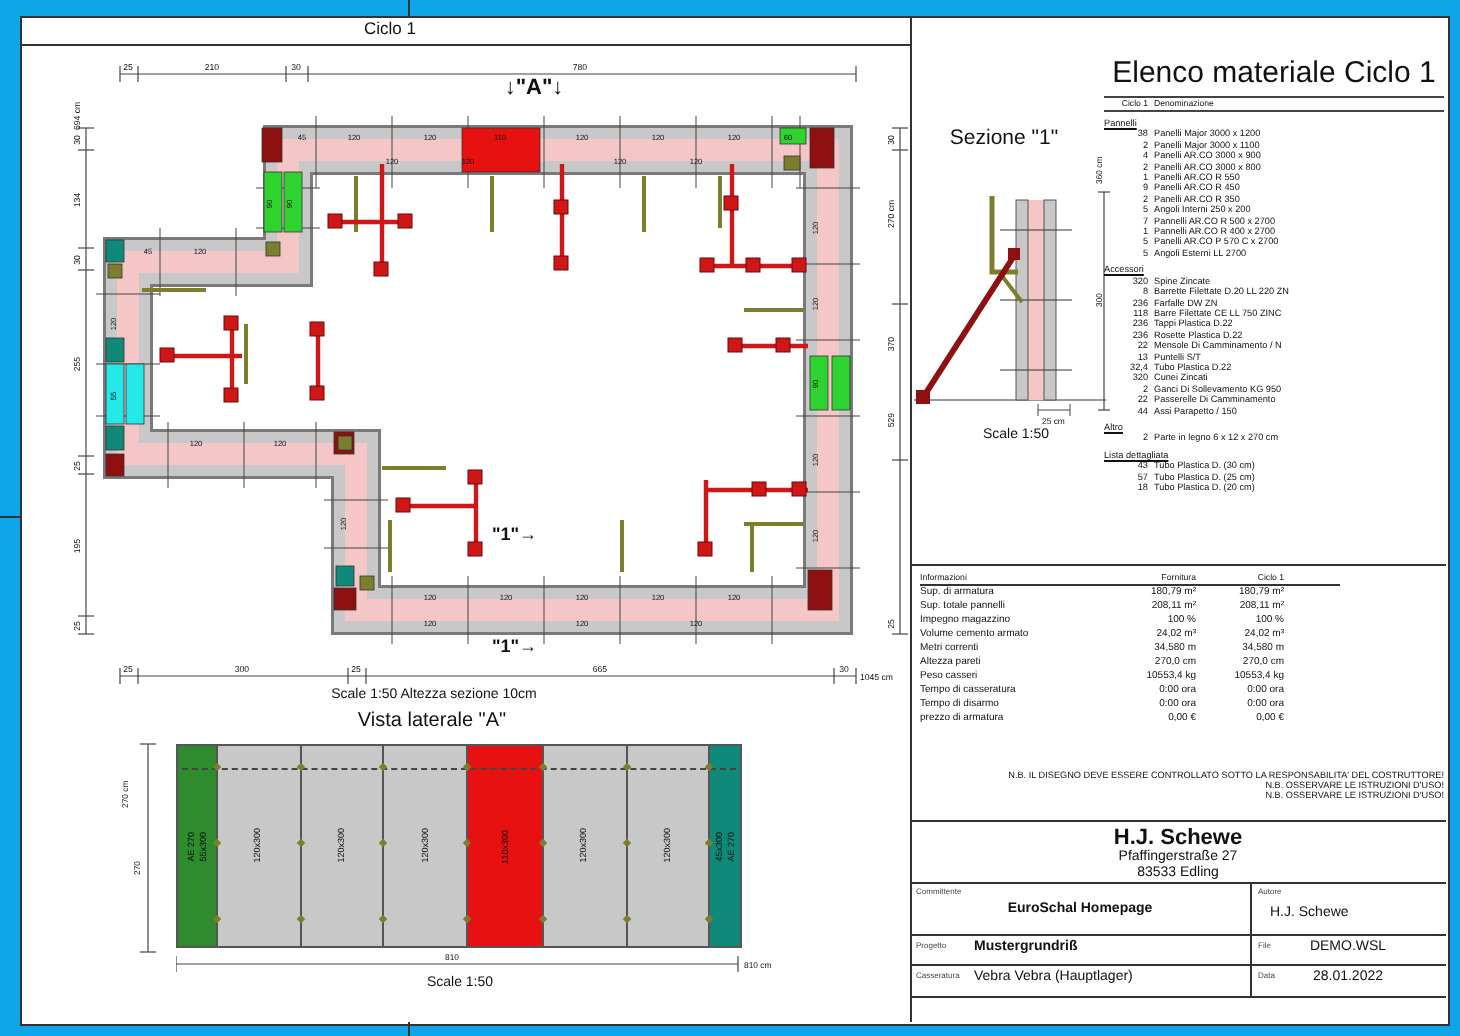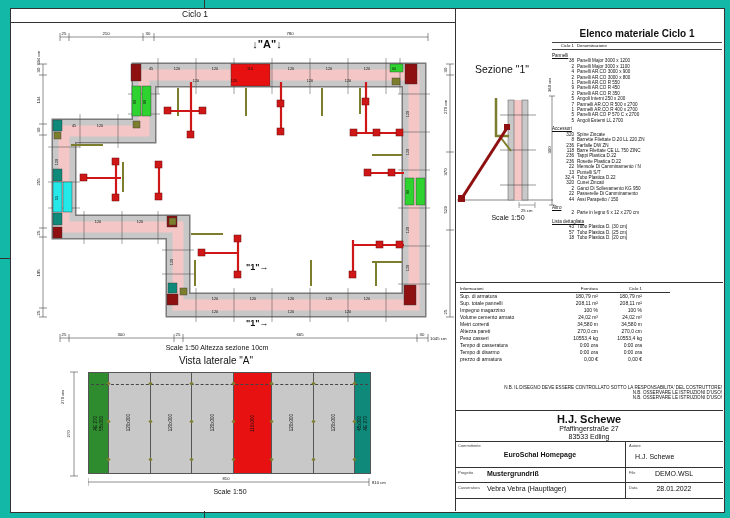--- a/index.html
+++ b/index.html
@@ -1,16 +1,16 @@
 <!DOCTYPE html>
 <html><head>
 <meta charset="utf-8">
 <style>
   html,body{margin:0;padding:0;background:#f2f2f2;}
-  #page{position:relative;width:730px;height:518px;background:#14b8a6;overflow:hidden;
+  #page{position:relative;width:730px;height:518px;background:#0ea5e9;overflow:hidden;
         font-family:"Liberation Sans",sans-serif;color:#111;}
   .abs{position:absolute;}
   #sheet{position:absolute;left:10px;top:8px;width:713px;height:503px;background:#fff;border:1px solid #333;}
   .hline{position:absolute;background:#333;height:1px;}
   .vline{position:absolute;background:#333;width:1px;}
   svg text{font-family:"Liberation Sans",sans-serif;fill:#111;}
   .tiny{font-size:4.3px;}
   .row{display:flex;font-size:4.6px;line-height:5.4px;white-space:nowrap;}
   .row .cnt{width:22px;text-align:right;flex:none;}
   .row .nm{margin-left:3px;}
@@ -327,21 +327,21 @@
   <svg class="abs" style="left:544px;top:58px;" width="16" height="150" viewBox="0 0 16 150">
     <line x1="8" y1="38" x2="8" y2="147" stroke="#444" stroke-width="0.6"></line>
     <line x1="5" y1="38" x2="11" y2="38" stroke="#444" stroke-width="0.6"></line>
     <line x1="5" y1="147" x2="11" y2="147" stroke="#444" stroke-width="0.6"></line>
     <text x="7" y="34" font-size="4.2" transform="rotate(-90 7 34)">360 cm</text>
     <text x="7" y="92" font-size="4.2" text-anchor="middle" transform="rotate(-90 7 92)">300</text>
   </svg>
   <div class="abs" style="left:478px;top:214px;width:60px;text-align:center;font-size:7px;">Scale 1:50</div>
 
   <div class="abs" style="left:552px;top:28px;width:170px;">
-    <div style="text-align:center;font-size:10px;font-weight:bold;">Elenco materiale  Ciclo 1</div>
+    <div style="text-align:center;font-size:15px;">Elenco materiale  Ciclo 1</div>
     <div class="row tiny" style="margin-top:3px;border-top:1px solid #444;border-bottom:1px solid #444;font-size:4.3px;line-height:6px;">
       <span class="cnt">Ciclo 1</span>
       <span class="nm">Denominazione</span>
     </div>
     <div id="elenco-list">
         <div class="sechdr">Pannelli</div>
         <div class="row">
           <span class="cnt">38</span>
           <span class="nm">Panelli Major 3000 x 1200</span>
         </div>

